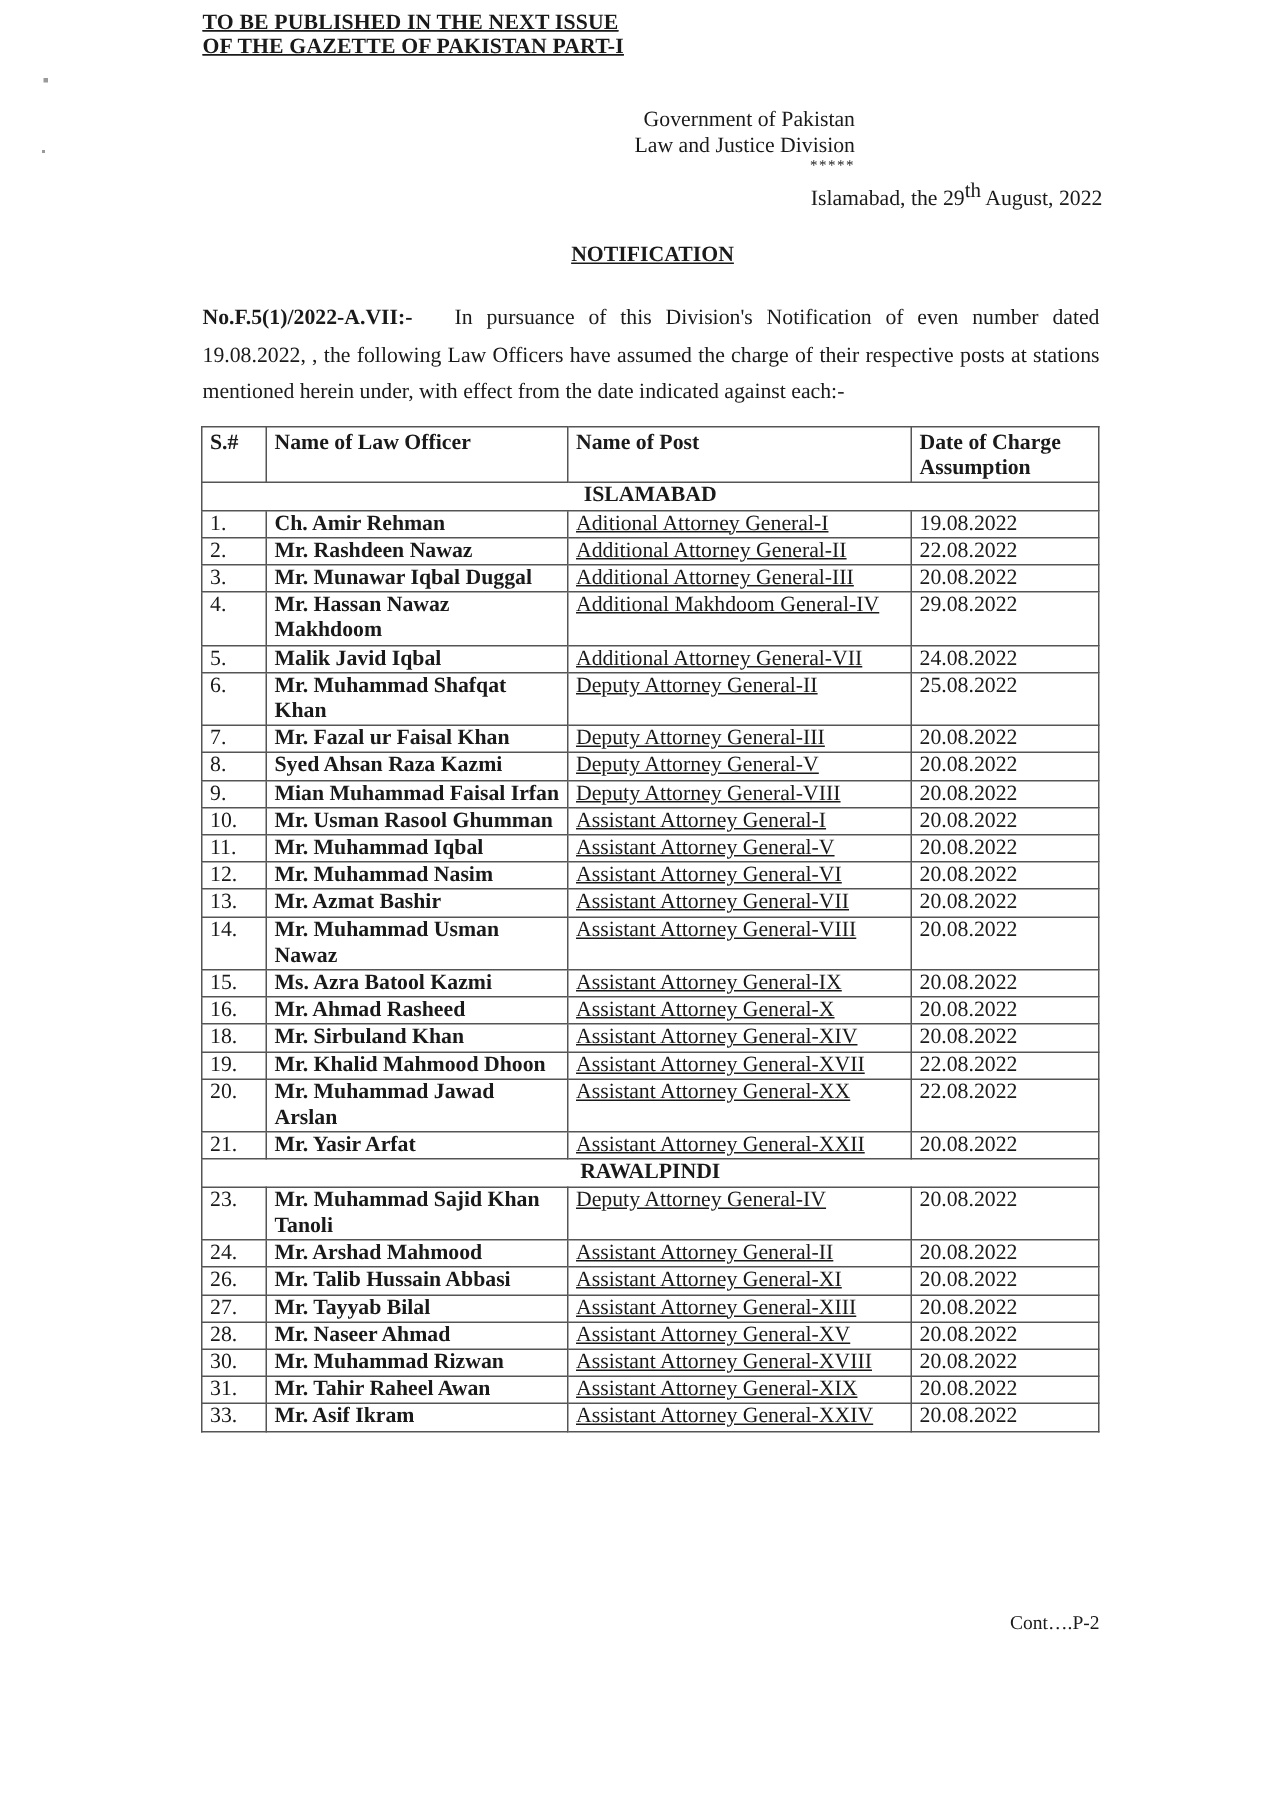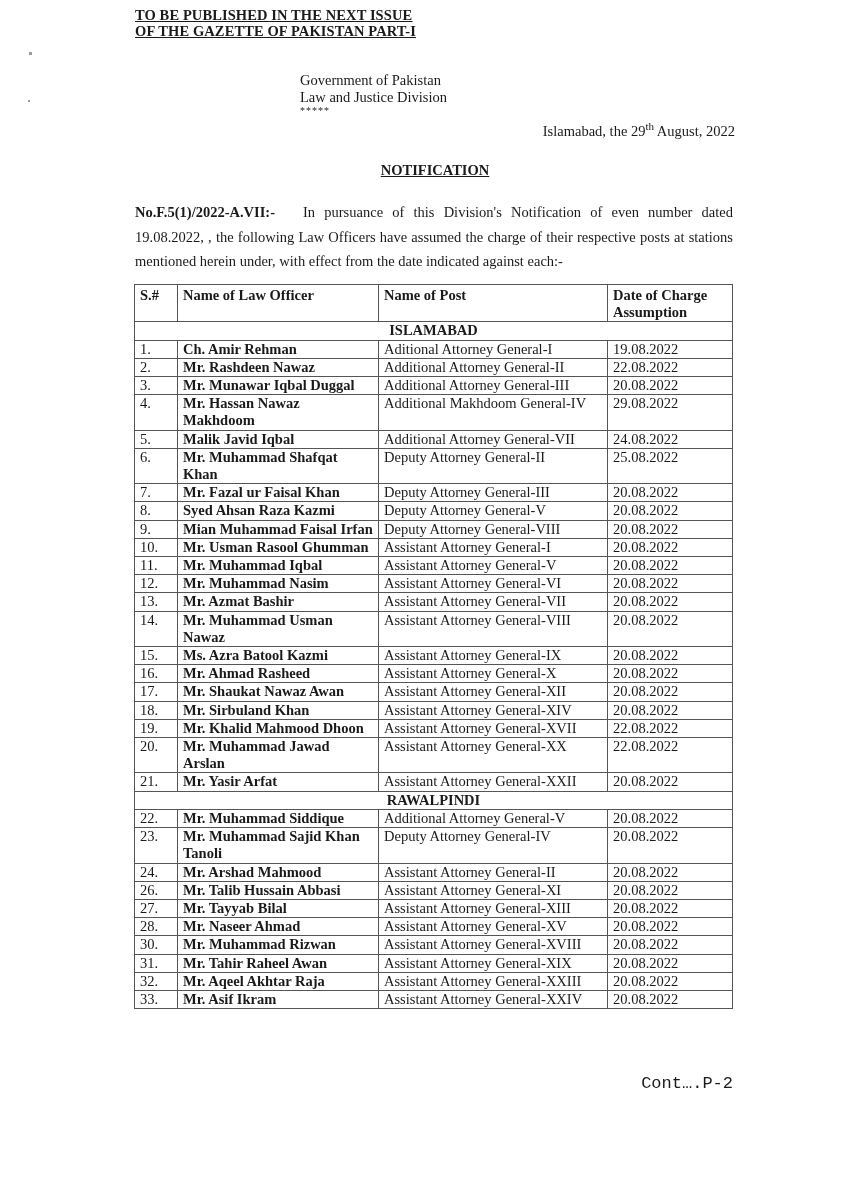--- a/index.html
+++ b/index.html
@@ -9,28 +9,28 @@
   }
   .mark { position: absolute; width: 3px; height: 3px; background: #9a9a9a; }
   .publish {
     position: absolute; left: 135px; top: 7px;
     font-weight: bold; font-size: 14.5px; line-height: 16px;
     text-decoration: underline; letter-spacing: 0.1px;
   }
   .publish div { text-decoration: underline; }
   .gov {
     position: absolute; left: 300px; width: 270px; top: 72px;
-    text-align: left; font-size: 14.5px; line-height: 17px;
+    text-align: right; font-size: 14.5px; line-height: 17px;
   }
   .gov .stars { font-size: 10px; line-height: 10px; letter-spacing: 1px; }
   .place-date {
     position: absolute; right: 118px; top: 120px;
     font-size: 14.5px;
   }
-  .place-date sup { font-size: 11px; margin-top: 10px; }
+  .place-date sup { font-size: 14px; margin-top: 10px; }
   .title {
     position: absolute; left: 0; width: 870px; top: 162px;
     text-align: center; font-weight: bold; font-size: 14.5px; text-decoration: underline;
   }
   .para {
     position: absolute; left: 135px; width: 598px; top: 200px;
     font-size: 14.5px; line-height: 24.5px; text-align: justify;
   }
   .para .ref { font-weight: bold; margin-right: 28px; }
   table.list {
@@ -38,25 +38,25 @@
     border-collapse: collapse; font-size: 14.5px;
   }
   table.list td, table.list th {
     border: 1px solid #555; padding: 0 5px; vertical-align: top;
     line-height: 17.2px; height: 17.2px;
   }
   table.list th { font-weight: bold; text-align: left; padding-top: 2px; }
   table.list th.sno { text-align: left; }
   table.list td.sno { width: 32px; }
   table.list td.name { width: 190px; font-weight: bold; }
-  table.list td.post { width: 218px; }
+  table.list td.post { width: 218px; text-decoration: underline; }
   table.list td.date { width: 114px; }
   table.list td.section { text-align: center; font-weight: bold; }
   .cont {
-    position: absolute; right: 120px; top: 1074px; font-size: 17px; font-family: Liberation Mono, monospace;
+    position: absolute; right: 120px; top: 1074px; font-size: 13px;
   }
 </style>
 </head>
 <body>
 
 <span class="mark" style="left:29px;top:52px;"></span>
 <span class="mark" style="left:28px;top:100px;width:2px;height:2px;"></span>
 
 <div class="publish">
   <div>TO BE PUBLISHED IN THE NEXT ISSUE</div>
@@ -180,26 +180,20 @@
         <td class="post">Assistant Attorney General-IX</td>
         <td class="date">20.08.2022</td>
       </tr>
       <tr>
         <td class="sno">16.</td>
         <td class="name">Mr. Ahmad Rasheed</td>
         <td class="post">Assistant Attorney General-X</td>
         <td class="date">20.08.2022</td>
       </tr>
       <tr>
-        <td class="sno">17.</td>
-        <td class="name">Mr. Shaukat Nawaz Awan</td>
-        <td class="post">Assistant Attorney General-XII</td>
-        <td class="date">20.08.2022</td>
-      </tr>
-      <tr>
         <td class="sno">18.</td>
         <td class="name">Mr. Sirbuland Khan</td>
         <td class="post">Assistant Attorney General-XIV</td>
         <td class="date">20.08.2022</td>
       </tr>
       <tr>
         <td class="sno">19.</td>
         <td class="name">Mr. Khalid Mahmood Dhoon</td>
         <td class="post">Assistant Attorney General-XVII</td>
         <td class="date">22.08.2022</td>
@@ -213,26 +207,20 @@
       <tr>
         <td class="sno">21.</td>
         <td class="name">Mr. Yasir Arfat</td>
         <td class="post">Assistant Attorney General-XXII</td>
         <td class="date">20.08.2022</td>
       </tr>
       <tr>
         <td colspan="4" class="section">RAWALPINDI</td>
       </tr>
       <tr>
-        <td class="sno">22.</td>
-        <td class="name">Mr. Muhammad Siddique</td>
-        <td class="post">Additional Attorney General-V</td>
-        <td class="date">20.08.2022</td>
-      </tr>
-      <tr>
         <td class="sno">23.</td>
         <td class="name">Mr. Muhammad Sajid Khan Tanoli</td>
         <td class="post">Deputy Attorney General-IV</td>
         <td class="date">20.08.2022</td>
       </tr>
       <tr>
         <td class="sno">24.</td>
         <td class="name">Mr. Arshad Mahmood</td>
         <td class="post">Assistant Attorney General-II</td>
         <td class="date">20.08.2022</td>
@@ -261,26 +249,20 @@
         <td class="post">Assistant Attorney General-XVIII</td>
         <td class="date">20.08.2022</td>
       </tr>
       <tr>
         <td class="sno">31.</td>
         <td class="name">Mr. Tahir Raheel Awan</td>
         <td class="post">Assistant Attorney General-XIX</td>
         <td class="date">20.08.2022</td>
       </tr>
       <tr>
-        <td class="sno">32.</td>
-        <td class="name">Mr. Aqeel Akhtar Raja</td>
-        <td class="post">Assistant Attorney General-XXIII</td>
-        <td class="date">20.08.2022</td>
-      </tr>
-      <tr>
         <td class="sno">33.</td>
         <td class="name">Mr. Asif Ikram</td>
         <td class="post">Assistant Attorney General-XXIV</td>
         <td class="date">20.08.2022</td>
       </tr>
     </tbody>
 </table>
 
 <div class="cont">Cont….P-2</div>
 

